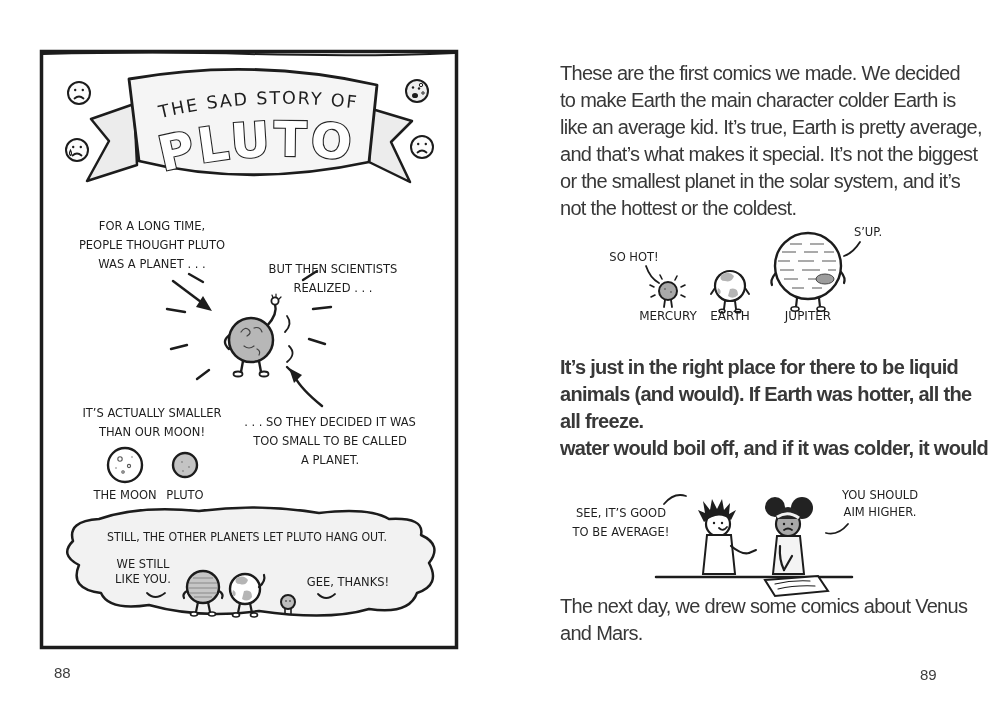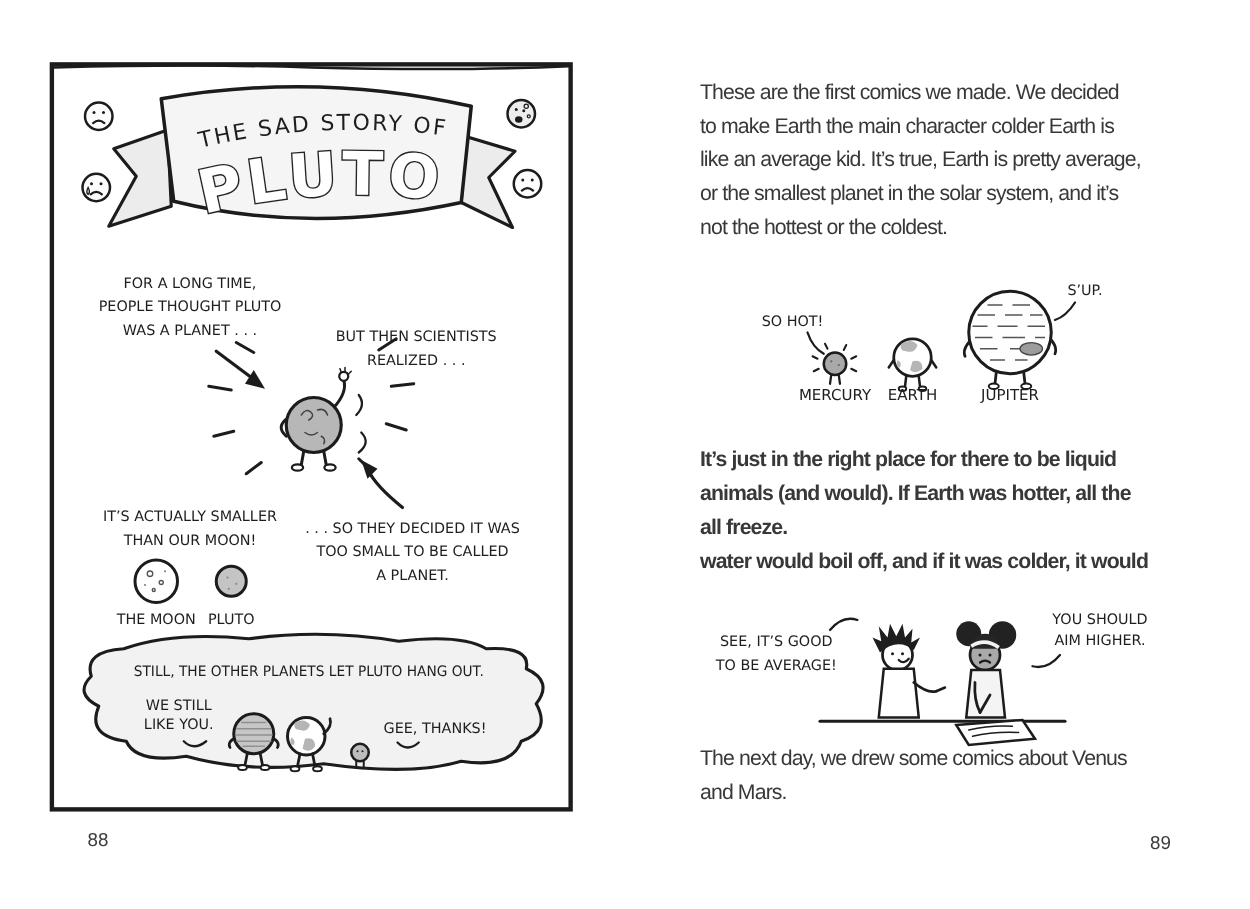--- a/index.html
+++ b/index.html
@@ -1,19 +1,19 @@
 <!DOCTYPE html>
 <html><head>
 <meta charset="utf-8">
 <style>
   html,body{margin:0;padding:0;background:#fff;}
   .spread{position:relative;width:1000px;height:727px;background:#ffffff;overflow:hidden;
           font-family:"Liberation Sans",sans-serif;}
   .comic-svg{position:absolute;}
-  .para{position:absolute;color:#383838;font-size:17px;line-height:27px;letter-spacing:-0.7px;}
+  .para{position:absolute;color:#383838;font-size:20px;line-height:27px;letter-spacing:-0.7px;}
   .para div{white-space:nowrap;}
   .pagenum{position:absolute;font-size:15px;color:#3d3d3d;}
   svg text{font-family:"DejaVu Sans",sans-serif;fill:#1e1e1e;}
   .cap{font-size:11.5px;}
   .lbl{font-size:12px;}
   .kicker{font-size:17.5px;letter-spacing:1.8px;fill:#1e1e1e;}
   .bigtitle{font-size:48px;font-weight:bold;letter-spacing:3px;fill:#ffffff;stroke:#252525;stroke-width:2.2px;paint-order:stroke;}
   .ink{stroke:#1c1c1c;fill:none;stroke-linecap:round;stroke-linejoin:round;}
 </style>
 </head>
@@ -184,26 +184,27 @@
       <circle cx="-2" cy="-1" r="0.8" fill="#1c1c1c"></circle>
         <circle cx="2" cy="-1" r="0.8" fill="#1c1c1c"></circle>
       <path class="ink" stroke-width="1.6" d="M-3,7 L-3,12 M3,7 L3,12"></path>
     </g>
     <g>
       <text class="cap" x="309" y="537" text-anchor="middle">GEE, THANKS!</text>
       <path class="ink" stroke-width="1.8" d="M279,545 Q287,553 296,545"></path>
     </g>
   </svg>
 
-  <div class="pagenum" style="left:54px;top:664px;margin-left:16px;">88</div>
+  <div class="pagenum" style="left:54px;top:664px;">88</div>
 
   <div class="para" style="left:560px;top:60px;">
     <div>These are the first comics we made. We decided</div>
     <div>to make Earth the main character colder Earth is</div>
     <div>like an average kid. It’s true, Earth is pretty average,</div>
+    <div>and that’s what makes it special. It’s not the biggest</div>
     <div>or the smallest planet in the solar system, and it’s</div>
     <div>not the hottest or the coldest.</div>
   </div>
 
   <svg class="comic-svg" style="left:560px;top:220px;" width="400" height="112" viewBox="0 0 400 112">
     <g>
       <text class="cap" x="74" y="41" text-anchor="middle">SO HOT!</text>
       <path class="ink" stroke-width="1.8" d="M86,46 Q90,58 99,63"></path>
     </g>
     <g transform="translate(108,71)">

